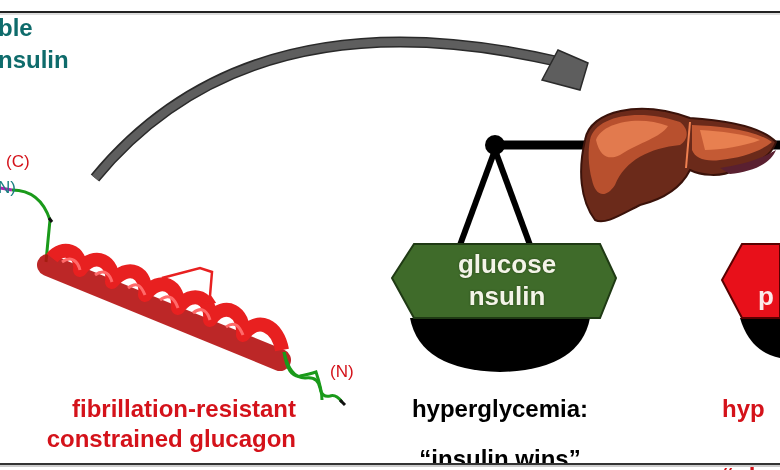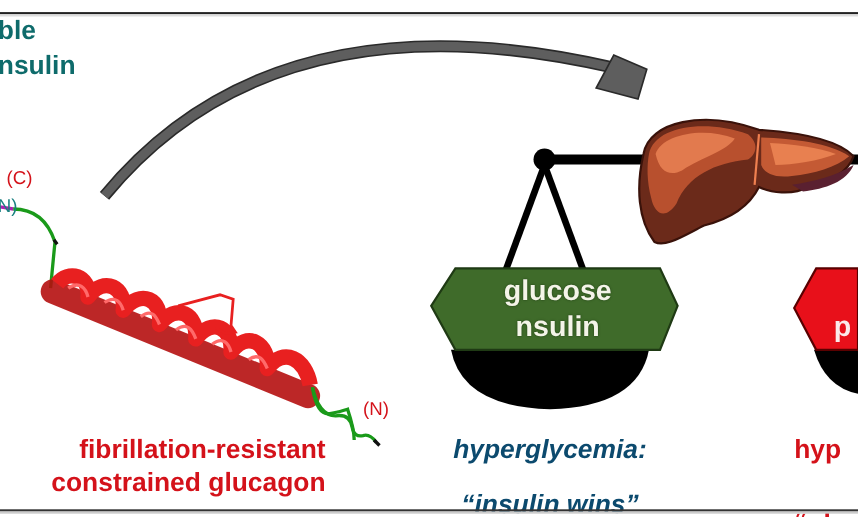--- a/index.html
+++ b/index.html
@@ -4,21 +4,21 @@
   <style>
     html, body { margin: 0; padding: 0; background: #ffffff; }
     body { width: 780px; height: 470px; position: relative; overflow: hidden; font-family: "Liberation Sans", sans-serif; }
     .frame-top { position: absolute; left: 0; top: 11px; width: 780px; height: 2px; background: #222; }
     .frame-top2 { position: absolute; left: 0; top: 13px; width: 780px; height: 2px; background: #ddd; }
     .frame-bot { position: absolute; left: 0; top: 463px; width: 780px; height: 2px; background: #333; }
     .frame-bot2 { position: absolute; left: 0; top: 465px; width: 780px; height: 2px; background: #ccc; }
     .txt { position: absolute; font-weight: bold; white-space: nowrap; }
     .teal { color: #0e6b6b; font-size: 24px; }
     .red { color: #d4121a; }
-    .green { color: #0c4a6e; font-style: italic; }
+    .green { color: #000000; }
     svg.main { position: absolute; left: 0; top: 0; }
     .caption { font-size: 24px; text-align: center; line-height: 30px; }
     .label-sm { font-size: 17px; font-weight: normal; }
     .badge-text { position: absolute; color: #f4f4e8; font-weight: bold; font-size: 26px; text-align: center; line-height: 30px; text-shadow: 0 0 2px #1d3a12; }
   </style>
 </head>
 <body>
 
 <div class="frame-top"></div>
 <div class="frame-top2"></div>

